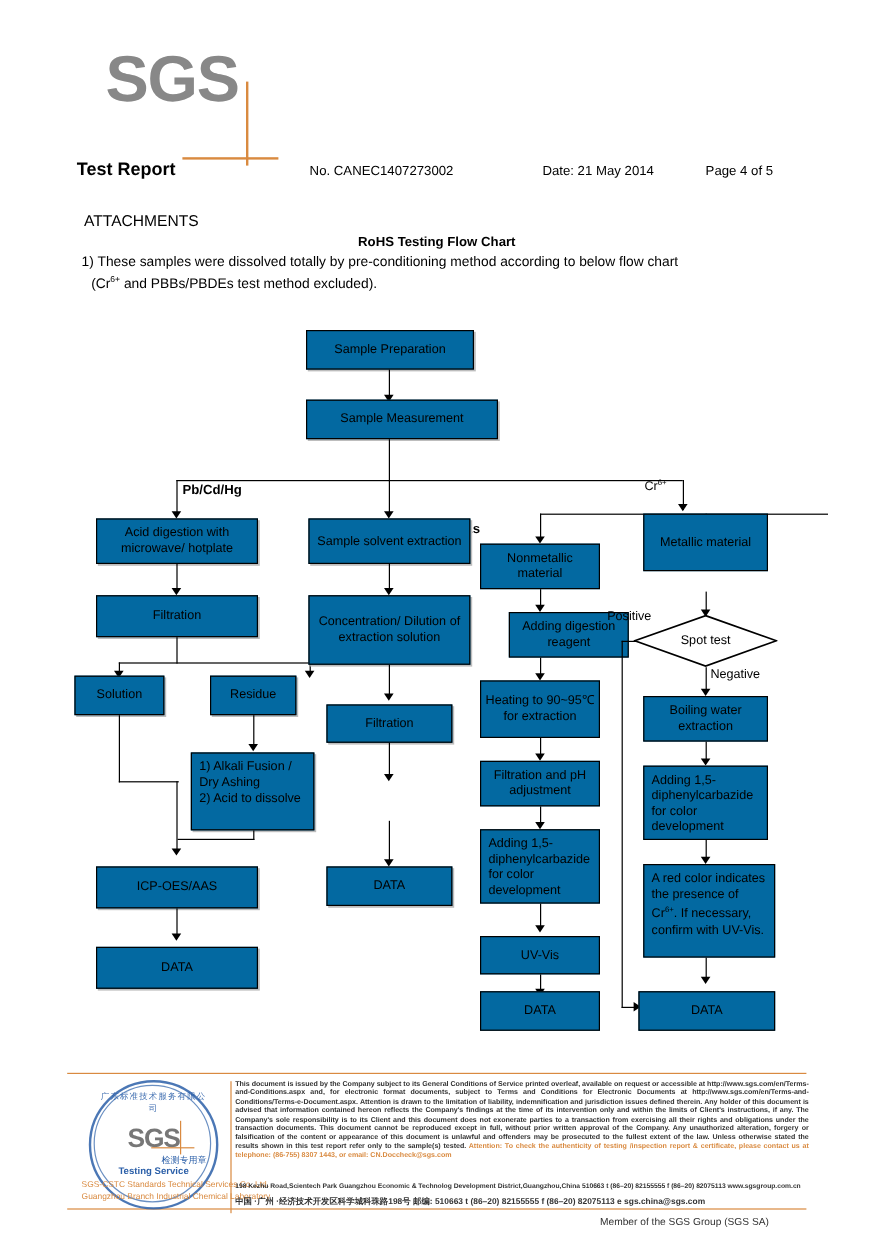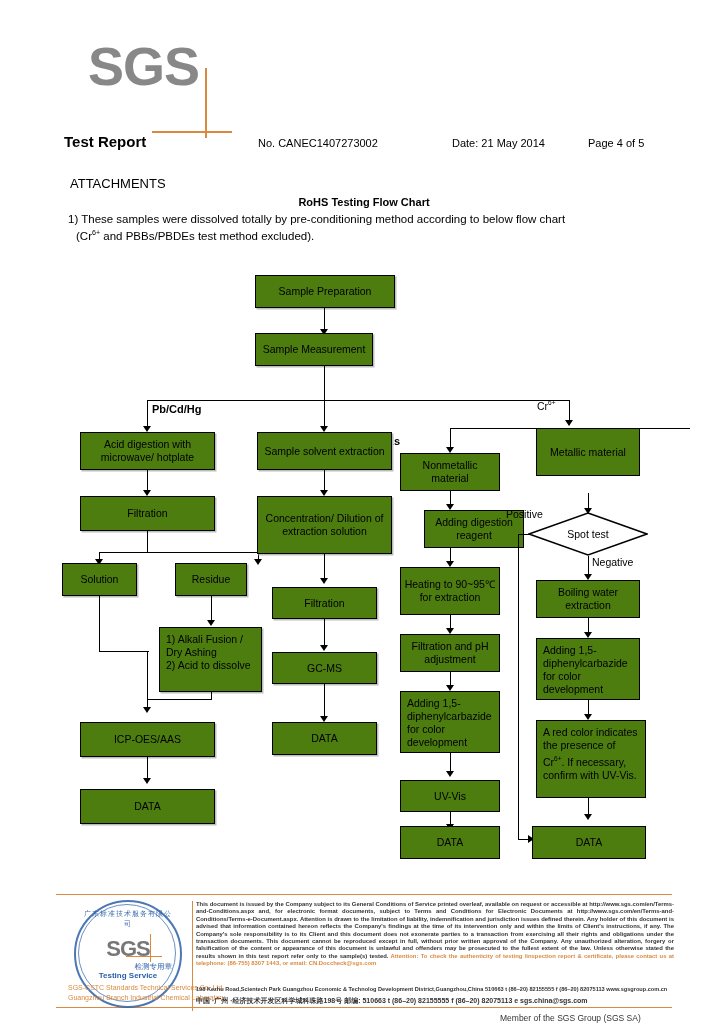--- a/index.html
+++ b/index.html
@@ -18,21 +18,21 @@
   .hdr-date{position:absolute;left:452px;top:137px;font-size:11px;}
   .hdr-page{position:absolute;left:588px;top:137px;font-size:11px;}
   .attach{position:absolute;left:70px;top:176px;font-size:13px;}
   .flow-title{position:absolute;left:0;top:196px;width:728px;text-align:center;font-size:11px;font-weight:bold;}
   .note1{position:absolute;left:68px;top:213px;font-size:11.5px;}
   .note2{position:absolute;left:76px;top:229px;font-size:11.5px;}
   sup{font-size:.62em;vertical-align:super;}
 
   
   .chart{position:absolute;left:0;top:0;width:728px;height:1030px;}
-  .node{position:absolute;border:1px solid #000;background:#4d7c0f;box-sizing:border-box;
+  .node{position:absolute;border:1px solid #000;background:#0369a1;box-sizing:border-box;
         font-size:10.5px;line-height:13px;display:flex;align-items:center;justify-content:center;
         text-align:center;padding:2px 3px;}
   .node.left-al{text-align:left;justify-content:flex-start;align-items:flex-start;padding:5px 6px;}
   .node.shadow{box-shadow:1.5px 1.5px 0 #bdbdbd;}
   .blabel{position:absolute;font-size:11px;font-weight:bold;}
   .plabel{position:absolute;font-size:10.5px;}
   .diamond{position:absolute;}
   .diamond svg{display:block;}
   .dlabel{position:absolute;font-size:10.5px;display:flex;align-items:center;justify-content:center;width:100%;height:100%;top:0;left:0;}
 
@@ -84,21 +84,21 @@
   <div class="flow-title">RoHS Testing Flow Chart</div>
   <div class="note1">1) These samples were dissolved totally by pre-conditioning method according to below flow chart</div>
   <div class="note2"><span>(Cr</span><sup>6+</sup><span> and PBBs/PBDEs test method excluded).</span></div>
 
   <div class="chart">
 
     <div class="node shadow" style="left:255px;top:275px;width:140px;height:33px;">Sample Preparation</div>
     <div class="ln vl" style="left:324px;top:308px;height:25px;"></div>
     <div class="arw" style="left:320px;top:329px;"></div>
 
-    <div class="node shadow" style="left:255px;top:333px;width:118px;height:33px;">Sample Measurement</div>
+    <div class="node shadow" style="left:255px;top:333px;width:160px;height:33px;">Sample Measurement</div>
 
     <div class="ln vl" style="left:324px;top:366px;height:35px;"></div>
 
     <div class="ln hl" style="left:147px;top:400px;width:422px;"></div>
 
     <div class="ln vl" style="left:147px;top:400px;height:30px;"></div>
     <div class="arw" style="left:143px;top:426px;"></div>
 
     <div class="ln vl" style="left:324px;top:400px;height:30px;"></div>
     <div class="arw" style="left:320px;top:426px;"></div>
@@ -155,21 +155,20 @@
     <div class="arw" style="left:320px;top:490px;"></div>
 
     <div class="node shadow" style="left:257px;top:496px;width:135px;height:58px;">Concentration/ Dilution of extraction solution</div>
     <div class="ln vl" style="left:324px;top:554px;height:28px;"></div>
     <div class="arw" style="left:320px;top:578px;"></div>
 
     <div class="node shadow" style="left:272px;top:587px;width:105px;height:32px;">Filtration</div>
     <div class="ln vl" style="left:324px;top:619px;height:30px;"></div>
     <div class="arw" style="left:320px;top:645px;"></div>
 
-    <div class="node shadow" style="left:272px;top:652px;width:105px;height:32px;">GC-MS</div>
     <div class="ln vl" style="left:324px;top:684px;height:36px;"></div>
     <div class="arw" style="left:320px;top:716px;"></div>
 
     <div class="node shadow" style="left:272px;top:722px;width:105px;height:33px;">DATA</div>
 
     <div class="node" style="left:400px;top:453px;width:100px;height:38px;">Nonmetallic material</div>
     <div class="ln vl" style="left:450px;top:491px;height:16px;"></div>
     <div class="arw" style="left:446px;top:504px;"></div>
 
     <div class="node" style="left:400px;top:510px;width:100px;height:38px;margin-left:24px;">Adding digestion reagent</div>

